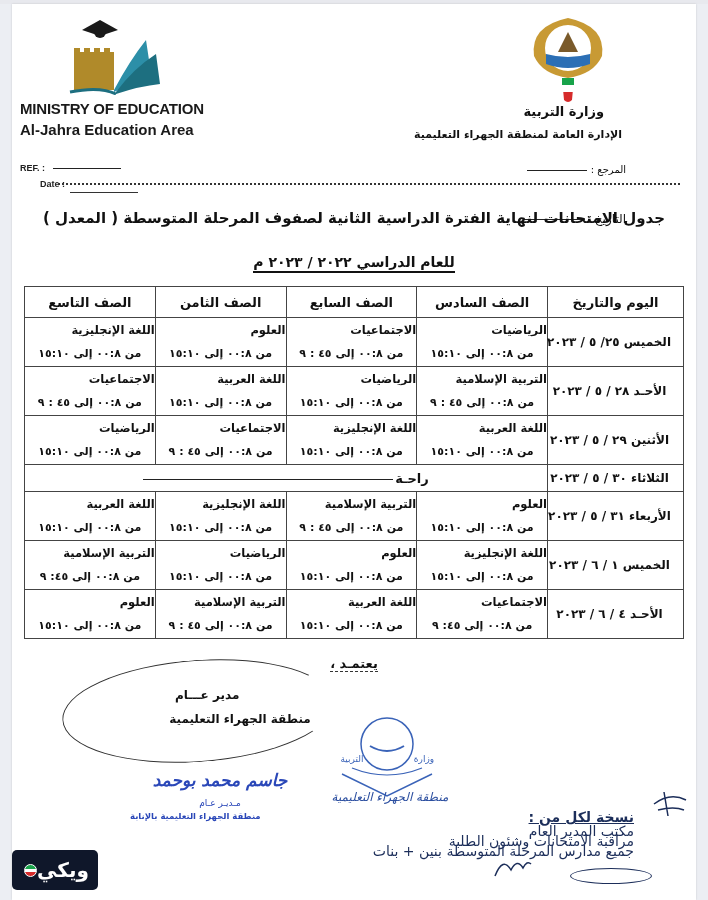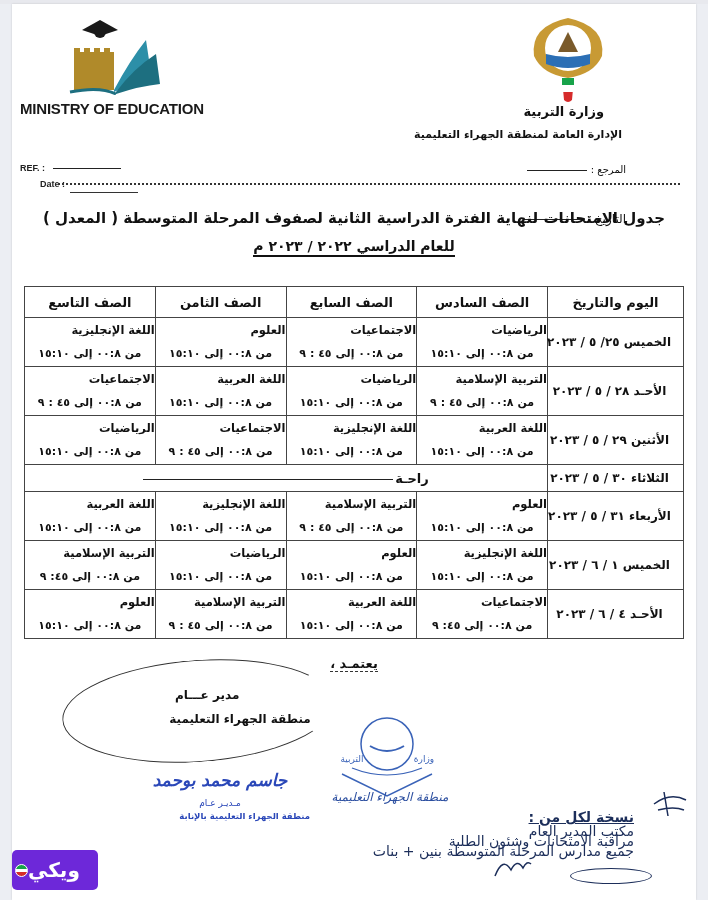--- a/index.html
+++ b/index.html
@@ -20,21 +20,21 @@
 
   
   .emblem{position:absolute;left:524px;top:12px;width:88px;height:92px;}
   .ar-min{position:absolute;right:104px;top:104px;font-size:13px;font-weight:bold;direction:rtl;color:#111;text-align:right;}
   .ar-dept{position:absolute;right:86px;top:128px;font-size:11px;font-weight:bold;direction:rtl;color:#111;}
   .ar-ref{position:absolute;right:82px;top:164px;font-size:10px;direction:rtl;color:#111;}
   .ar-ref .line,.ar-date .line{display:inline-block;width:60px;border-bottom:1px solid #222;margin-right:4px;vertical-align:middle;}
   .ar-date{position:absolute;right:82px;top:184px;font-size:12px;direction:rtl;color:#111;margin-top:28px;}
 
   .title{position:absolute;left:0;width:708px;top:209px;text-align:center;direction:rtl;font-size:15px;font-weight:bold;color:#111;}
-  .subtitle{position:absolute;left:0;width:708px;top:238px;text-align:center;direction:rtl;font-size:14px;font-weight:bold;color:#111;}
+  .subtitle{position:absolute;left:0;width:708px;top:254px;text-align:center;direction:rtl;font-size:14px;font-weight:bold;color:#111;}
   .subtitle span{border-bottom:2px solid #111;padding-bottom:1px;}
 
   table.sched{position:absolute;left:24px;top:286px;width:660px;border-collapse:collapse;direction:rtl;table-layout:fixed;}
   table.sched th,table.sched td{border:1.5px solid #444;text-align:center;color:#111;padding:0;}
   table.sched th{height:30px;font-size:13px;font-weight:bold;}
   table.sched td.day{font-size:12px;font-weight:bold;text-align:center;padding-right:12px;white-space:nowrap;}
   table.sched td .subj{font-size:11.5px;font-weight:bold;height:24px;line-height:24px;text-align:right;}
   table.sched td .time{font-size:11px;font-weight:bold;height:24px;line-height:24px;direction:rtl;}
   table.sched td.rest{font-size:13px;font-weight:bold;text-align:center;height:26px;}
   .rest-line{display:inline-block;width:250px;border-bottom:1.5px solid #222;margin-right:2px;vertical-align:middle;}
@@ -43,29 +43,29 @@
   .approve{position:absolute;left:0;width:708px;top:656px;text-align:center;direction:rtl;font-size:13px;font-weight:bold;color:#111;}
   .approve span{border-bottom:1.5px dashed #333;}
   .sig-oval{position:absolute;left:62px;top:660px;width:270px;height:100px;border:1.5px solid #333;border-radius:50%;border-right-color:transparent;transform:rotate(-4deg);}
   .mgr1{position:absolute;left:175px;top:688px;width:140px;text-align:left;direction:rtl;font-size:12px;font-weight:bold;color:#111;}
   .mgr2{position:absolute;left:160px;top:712px;width:160px;text-align:center;direction:rtl;font-size:12px;font-weight:bold;color:#111;}
 
   .stamp{position:absolute;left:332px;top:712px;width:110px;height:100px;}
   .stamp-text{position:absolute;left:325px;top:790px;width:130px;text-align:center;direction:rtl;font-size:12px;font-style:italic;color:#2c4fa0;}
   .sign-name{position:absolute;left:140px;top:770px;width:160px;text-align:center;direction:rtl;font-size:17px;font-style:italic;font-weight:bold;color:#2a47b8;}
   .sign-title{position:absolute;left:150px;top:798px;width:140px;text-align:center;direction:rtl;font-size:9px;color:#2a47b8;}
-  .sign-org{position:absolute;left:130px;top:811px;width:180px;text-align:right;direction:rtl;font-size:8.5px;font-weight:bold;color:#2a47b8;}
+  .sign-org{position:absolute;left:130px;top:811px;width:180px;text-align:left;direction:rtl;font-size:8.5px;font-weight:bold;color:#2a47b8;}
 
   .cc{position:absolute;right:74px;top:812px;direction:rtl;font-size:14px;color:#1c2e5a;line-height:10px;}
   .cc .head{text-decoration:underline;font-weight:bold;margin-bottom:4px;}
   .cc-sig{position:absolute;left:650px;top:788px;width:40px;height:30px;}
   .cc-scribble{position:absolute;left:493px;top:852px;width:40px;height:28px;}
   .cc-oval{position:absolute;left:570px;top:868px;width:80px;height:14px;border:1px solid #1c2e5a;border-radius:50%;}
 
-  .wiki-badge{position:absolute;left:12px;top:850px;width:86px;height:40px;background:#6d28d9;border-radius:5px;display:flex;align-items:center;justify-content:flex-end;color:#fff;font-weight:bold;font-size:20px;direction:rtl;}
+  .wiki-badge{position:absolute;left:12px;top:850px;width:86px;height:40px;background:#0f172a;border-radius:5px;display:flex;align-items:center;justify-content:center;color:#fff;font-weight:bold;font-size:20px;direction:rtl;}
   .wiki-badge .flag{display:inline-block;width:11px;height:11px;border-radius:50%;margin-left:3px;background:linear-gradient(#18a34a 0 33%,#fff 33% 66%,#d62b2b 66%);border:1px solid #fff;}
 </style>
 </head>
 <body>
 
 <div class="topbar"></div>
 <div class="page"></div>
 
 <svg class="logo-left" viewBox="0 0 110 85">
   <polygon points="22,20 40,10 58,20 40,26" fill="#1a1a1a"></polygon>
@@ -74,20 +74,21 @@
   <rect x="14" y="38" width="6" height="6" fill="#b08a2a"></rect>
     <rect x="24" y="38" width="6" height="6" fill="#b08a2a"></rect>
     <rect x="34" y="38" width="6" height="6" fill="#b08a2a"></rect>
     <rect x="44" y="38" width="6" height="6" fill="#b08a2a"></rect>
   <path d="M54,80 Q70,50 86,30 L92,70 Q76,72 54,82Z" fill="#2c8fa8"></path>
   <path d="M56,82 Q74,58 96,44 L100,74 Q80,76 56,84Z" fill="#1d6f80"></path>
   <path d="M10,82 Q40,76 56,84" stroke="#1d6f80" stroke-width="3" fill="none"></path>
 </svg>
 <div class="en-title">
   <div class="l1">MINISTRY OF EDUCATION</div>
+  <div class="l2">Al-Jahra Education Area</div>
 </div>
 <div class="ref"><span>REF. :</span><span class="line"></span></div>
 <div class="date"><span>Date :</span></div>
 <div class="dots"></div>
 <div class="date-ul"></div>
 
 <svg class="emblem" viewBox="0 0 88 92">
   <path d="M10,44 Q6,14 44,6 Q82,14 78,44 Q70,62 44,66 Q18,62 10,44Z" fill="#c89a34"></path>
   <circle cx="44" cy="36" r="24" fill="#fff" stroke="#c89a34" stroke-width="2"></circle>
   <path d="M22,42 Q44,48 66,42 L66,52 Q44,60 22,52Z" fill="#2c6fb5"></path>

